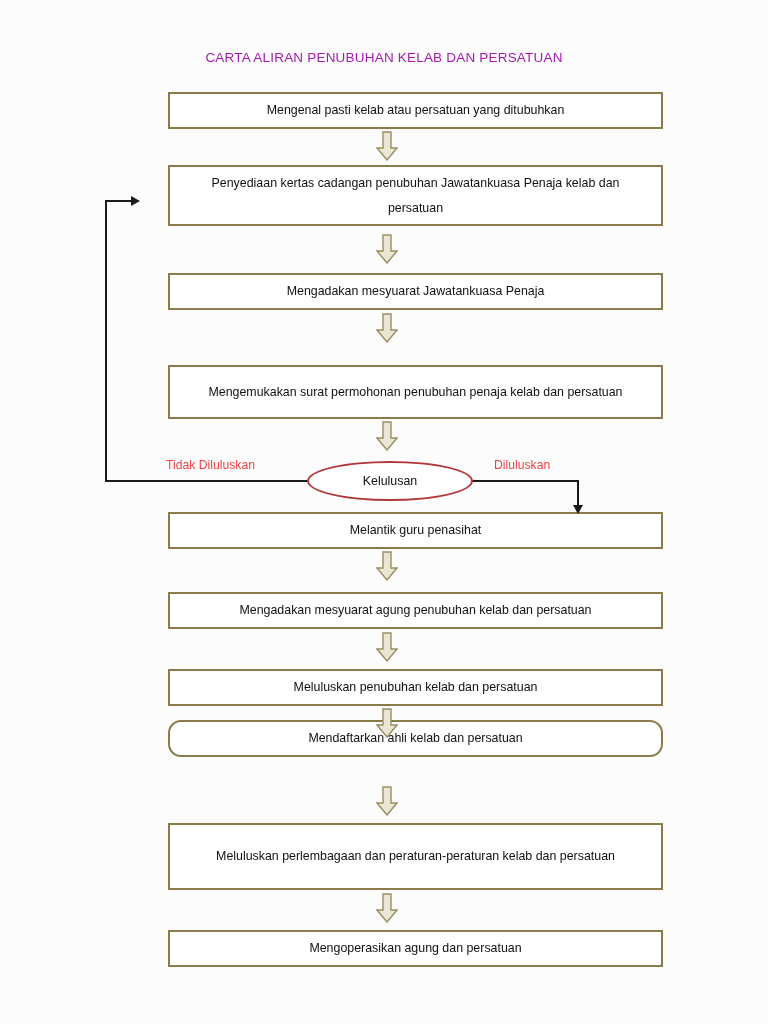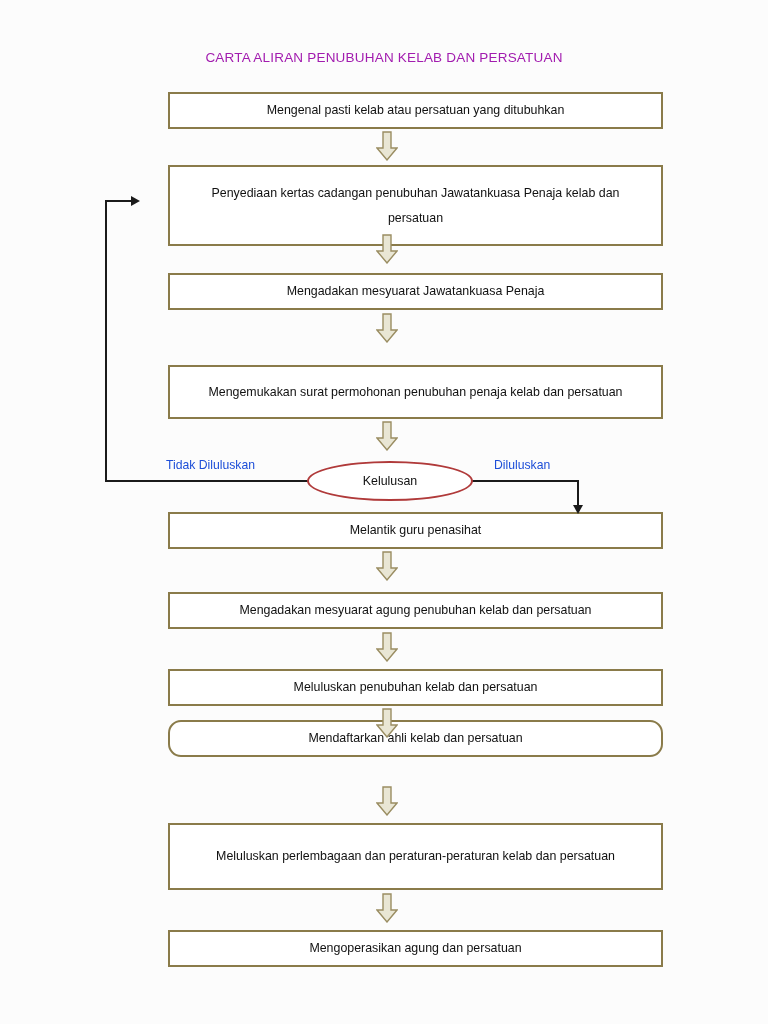--- a/index.html
+++ b/index.html
@@ -108,21 +108,21 @@
   .arrowhead.down {
     border-left: 5px solid transparent;
     border-right: 5px solid transparent;
     border-top: 9px solid #1b1b1b;
   }
 
   
   .branch-label {
     position: absolute;
     font-size: 12.2px;
-    color: #1d4ed8;
+    color: #ef4444;
     white-space: nowrap;
     z-index: 5;
   }
 </style>
 </head>
 <body>
 
 <div id="page">
 
   <div id="chart-title">CARTA ALIRAN PENUBUHAN KELAB DAN PERSATUAN</div>
@@ -130,21 +130,21 @@
   <div class="node" style="top:92px; height:37px;">
     <span class="node-text">Mengenal pasti kelab atau persatuan yang ditubuhkan</span>
   </div>
 
   <div class="block-arrow" style="left:376px; top:131px;">
     <svg viewBox="0 0 22 30" preserveAspectRatio="none">
       <polygon points="7,1 15,1 15,17 21,17 11,29 1,17 7,17" fill="#e9e6d4" stroke="#9a8d62" stroke-width="1.4"></polygon>
     </svg>
   </div>
 
-  <div class="node" style="top:165px; height:81px;">
+  <div class="node" style="top:165px; height:61px;">
     <span class="node-text">Penyediaan kertas cadangan penubuhan Jawatankuasa Penaja kelab dan persatuan</span>
   </div>
 
   <div class="block-arrow" style="left:376px; top:234px;">
     <svg viewBox="0 0 22 30" preserveAspectRatio="none">
       <polygon points="7,1 15,1 15,17 21,17 11,29 1,17 7,17" fill="#e9e6d4" stroke="#9a8d62" stroke-width="1.4"></polygon>
     </svg>
   </div>
 
   <div class="node" style="top:273px; height:37px;justify-content:center;">

